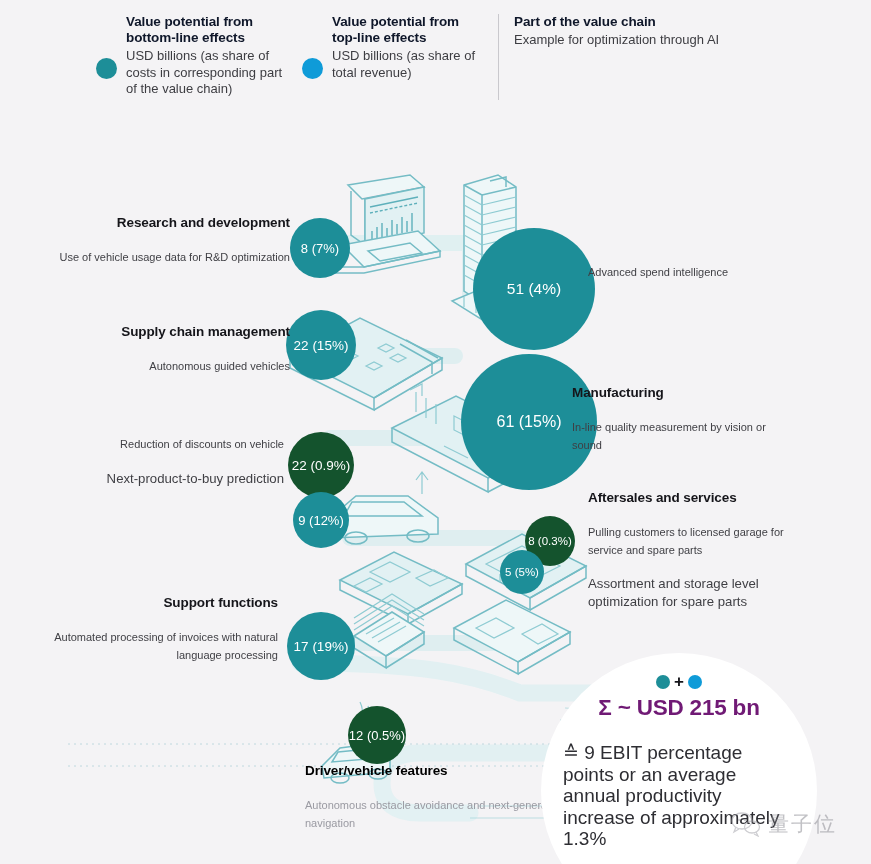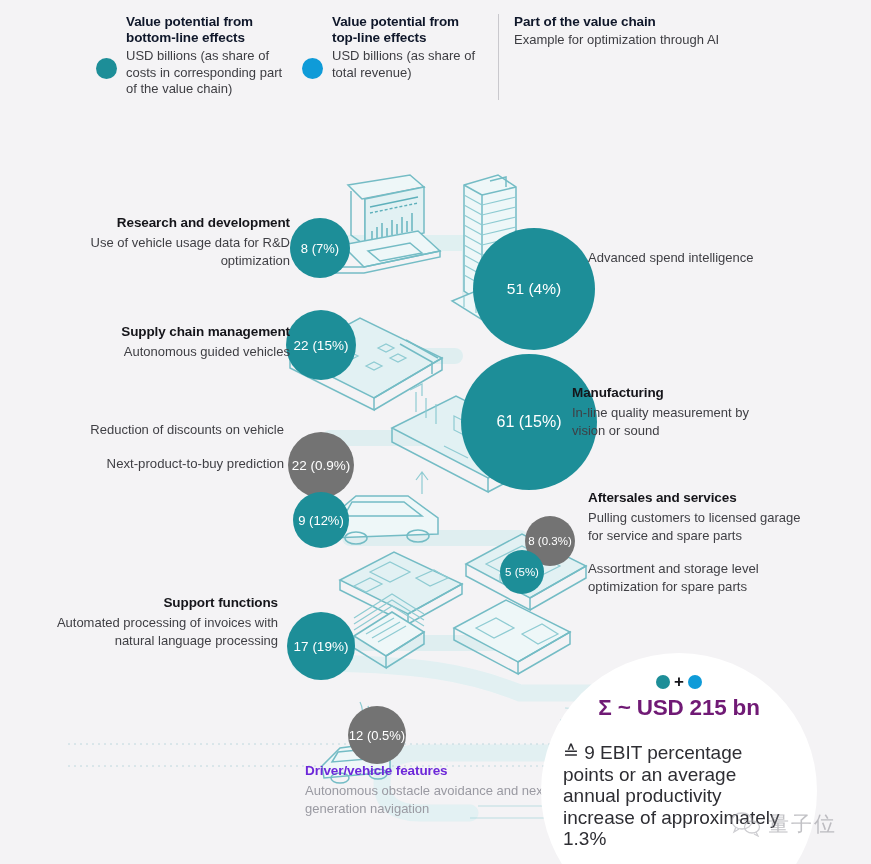--- a/index.html
+++ b/index.html
@@ -34,35 +34,35 @@
 
   svg.art { position: absolute; left: 0; top: 0; width: 871px; height: 746px; }
 
   
   .bubble {
     position: absolute; border-radius: 50%;
     display: flex; align-items: center; justify-content: center;
     color: #ffffff; white-space: nowrap;
   }
   .bubble.teal { background: #1d8e98; }
-  .bubble.blue { background: #737373; }
+  .bubble.blue { background: #14532d; }
 
   
   .lbl { position: absolute; }
   .lbl .hd {
     font-size: 13.5px; font-weight: bold; color: #15151a; line-height: 17px;
     letter-spacing: -0.1px;
   }
   .lbl .bd {
-    font-size: 13px; color: #3f3f44; line-height: 17.5px; margin-top: 3px;
+    font-size: 11px; color: #3f3f44; line-height: 17.5px; margin-top: 18px;
   }
   .lbl .bd2 { font-size: 13.2px; color: #3f3f44; line-height: 17.5px; margin-top: 16px; }
   .lbl.right { text-align: right; }
   .lbl.left  { text-align: left; }
-  .lbl.muted .hd { color: #6d28d9; }
+  .lbl.muted .hd { color: #000000; }
   .lbl.muted .bd { color: #9a9aa2; }
 
   
   .summary {
     position: absolute; left: 541px; top: 653px; width: 276px; height: 276px;
     border-radius: 50%; background: #ffffff;
     display: flex; flex-direction: column; align-items: center;
     padding-top: 22px;
   }
   .sum-dots { display: flex; align-items: center; gap: 4px; margin-bottom: 6px; }

